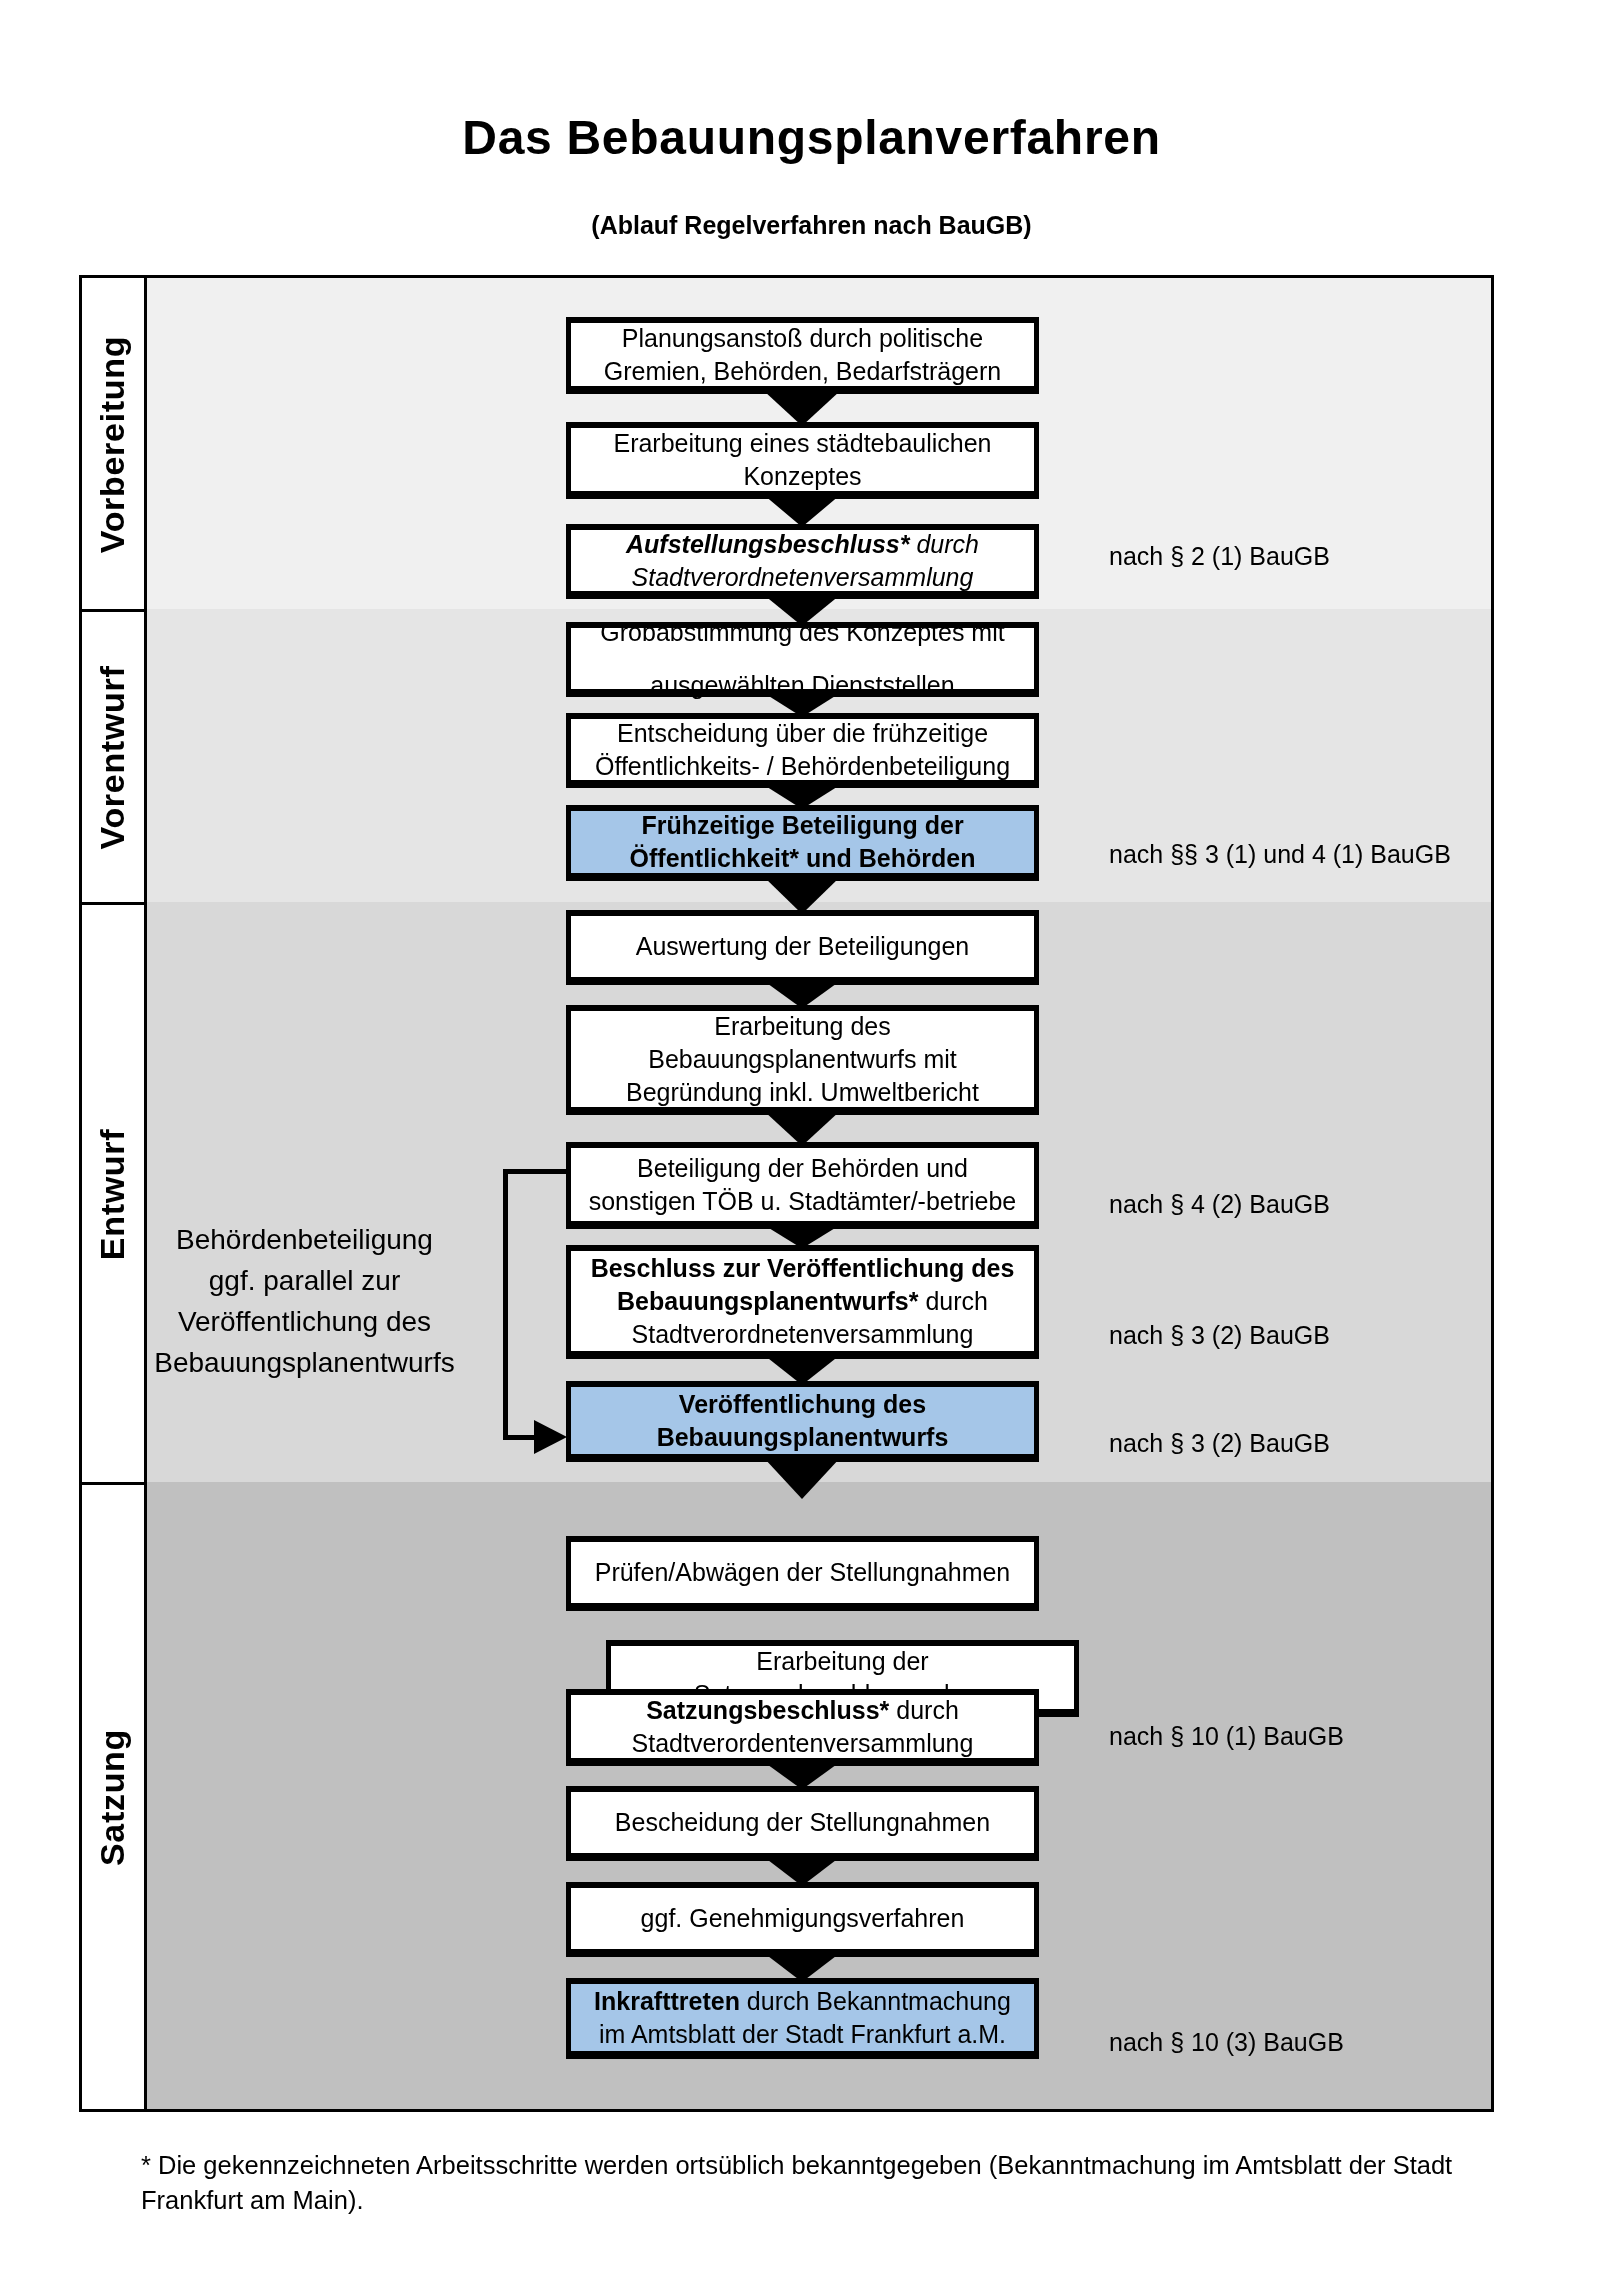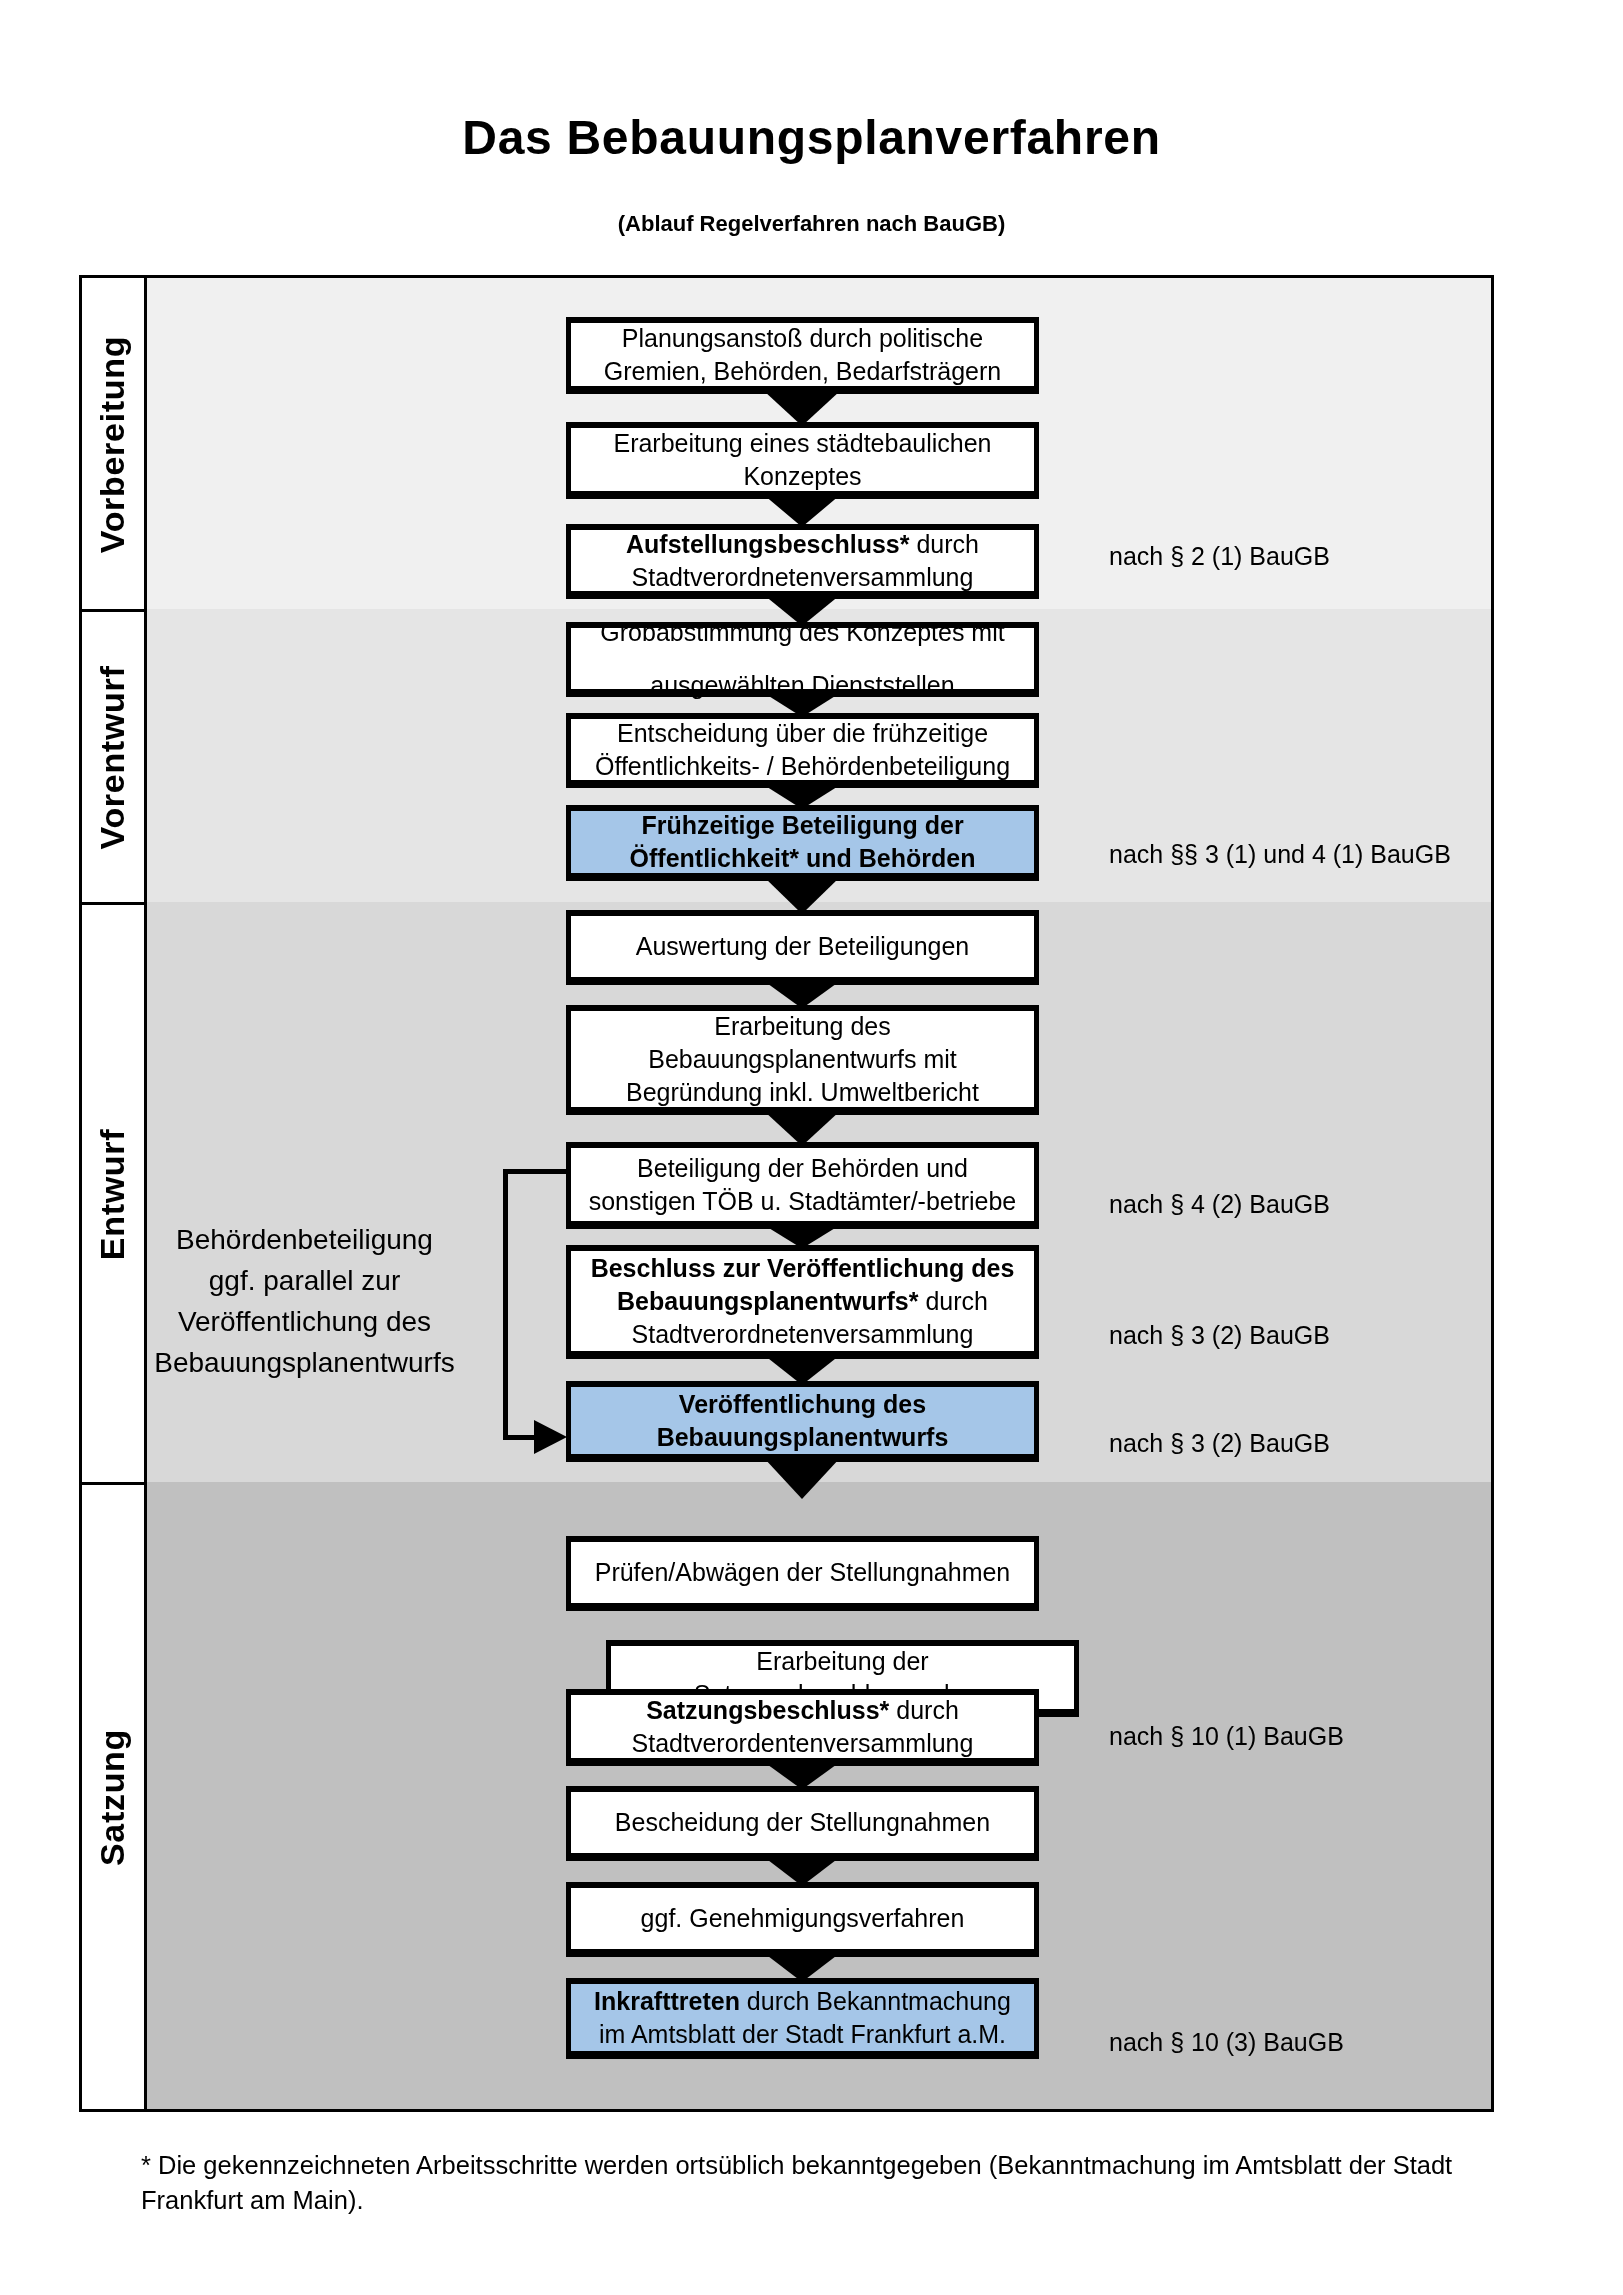--- a/index.html
+++ b/index.html
@@ -10,21 +10,21 @@
     font-family:"Liberation Sans", sans-serif;
     color:#000;
     overflow:hidden;
   }
   .title{
     position:absolute;left:0;top:110px;width:100%;
     text-align:center;font-size:48px;font-weight:bold;letter-spacing:0.7px;
   }
   .subtitle{
     position:absolute;left:0;top:211px;width:100%;
-    text-align:center;font-size:22px;font-weight:bold;
+    text-align:center;font-size:25px;font-weight:bold;
   }
   #frame{
     position:absolute;left:79px;top:275px;width:1415px;height:1837px;
     border:3.9px solid #000;box-sizing:border-box;z-index:40;pointer-events:none;
   }
   .phase-bg{position:absolute;z-index:1;}
   .phase-cell{
     position:absolute;left:79px;width:68px;background:#ffffff;
     border:3.9px solid #000;box-sizing:border-box;z-index:30;
     display:flex;align-items:center;justify-content:center;
@@ -91,21 +91,21 @@
       <div class="box" style="top: 317px; height: 77px;">
         <div><span>Planungsanstoß durch politische</span></div>
         <div><span>Gremien, Behörden, Bedarfsträgern</span></div>
       </div>
       <div class="arrow" style="top: 391px; height: 35px;"></div>
       <div class="box" style="top: 422px; height: 77px;">
         <div><span>Erarbeitung eines städtebaulichen</span></div>
         <div><span>Konzeptes</span></div>
       </div>
       <div class="arrow" style="top: 495px; height: 32px;"></div>
-      <div class="box" style="top: 524px; height: 75px;">
+      <div class="box" style="top: 524px; height: 75px; font-style: italic;">
         <div><span class="bold">Aufstellungsbeschluss*</span><span> durch</span></div>
         <div><span>Stadtverordnetenversammlung</span></div>
       </div>
       <div class="note" style="top: 539px;">nach § 2 (1) BauGB</div>
       <div class="arrow" style="top: 595px; height: 31px;"></div>
       <div class="box" style="top: 622px; height: 75px; gap: 20px;">
         <div><span>Grobabstimmung des Konzeptes mit</span></div>
         <div><span>ausgewählten Dienststellen</span></div>
       </div>
       <div class="arrow" style="top: 693px; height: 24px;"></div>

